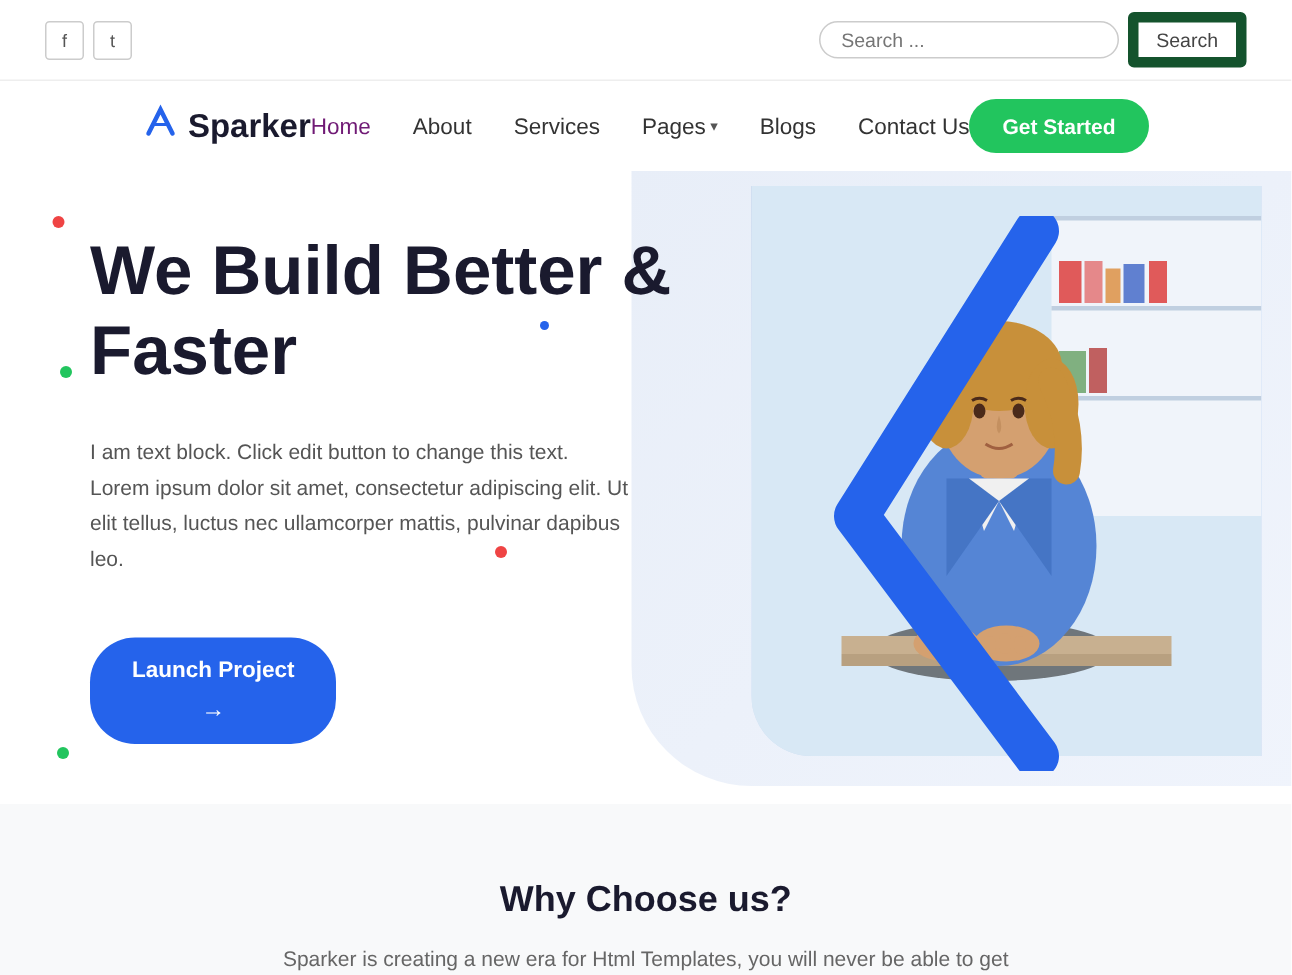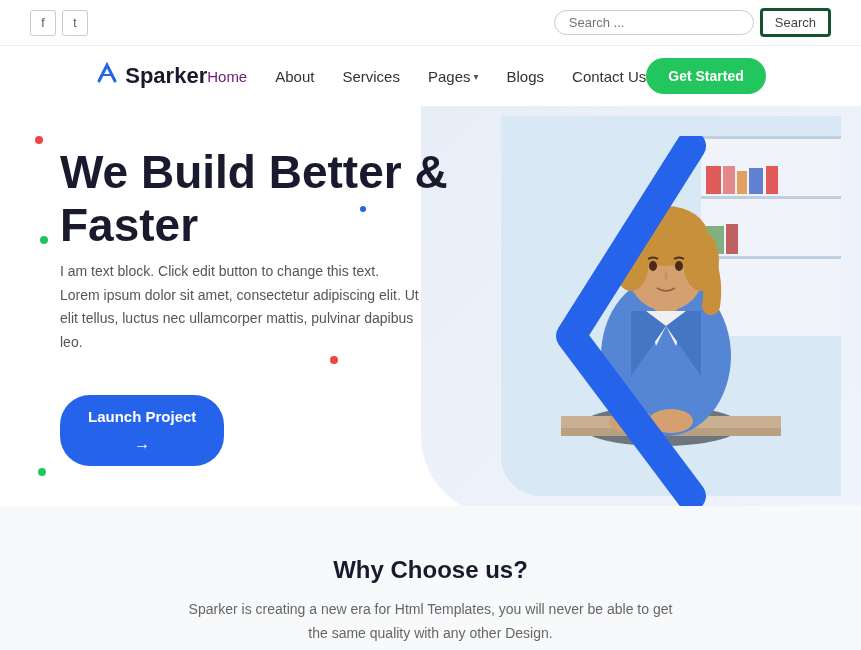--- a/index.html
+++ b/index.html
@@ -27,21 +27,21 @@
       border: 1px solid #ccc;
       border-radius: 20px;
       padding: 4px 14px;
       font-size: 13px;
       color: #0f766e;
       width: 200px;
       outline: none;
     }
     .search-btn {
       background: #fff;
-      border: 3px solid #14532d;
+      border: 7px solid #14532d;
       border-radius: 4px;
       padding: 4px 12px;
       font-size: 13px;
       cursor: pointer;
       color: #444;
     }
 
     
     .navbar {
       display: flex;
@@ -87,21 +87,21 @@
     .hero-content {
       width: 420px;
       z-index: 2;
       position: relative;
     }
     .hero-title {
       font-size: 46px;
       font-weight: 800;
       color: #1a1a2e;
       line-height: 1.15;
-      margin-bottom: 8px;
+      margin-bottom: 30px;
     }
     .hero-desc {
       font-size: 14px;
       color: #555;
       line-height: 1.7;
       margin-bottom: 40px;
       max-width: 360px;
     }
     .launch-btn {
       background: #2563eb;

